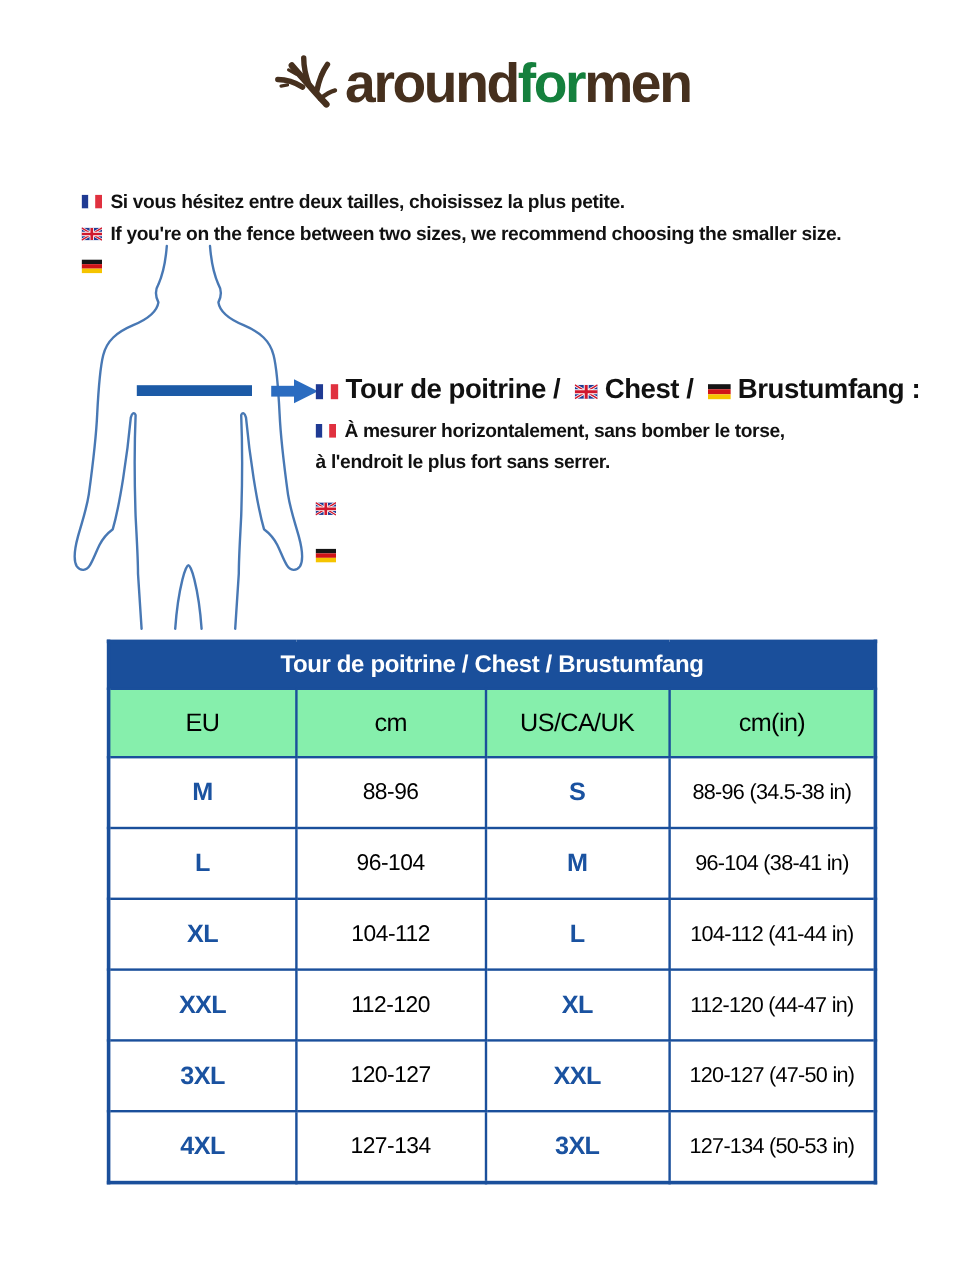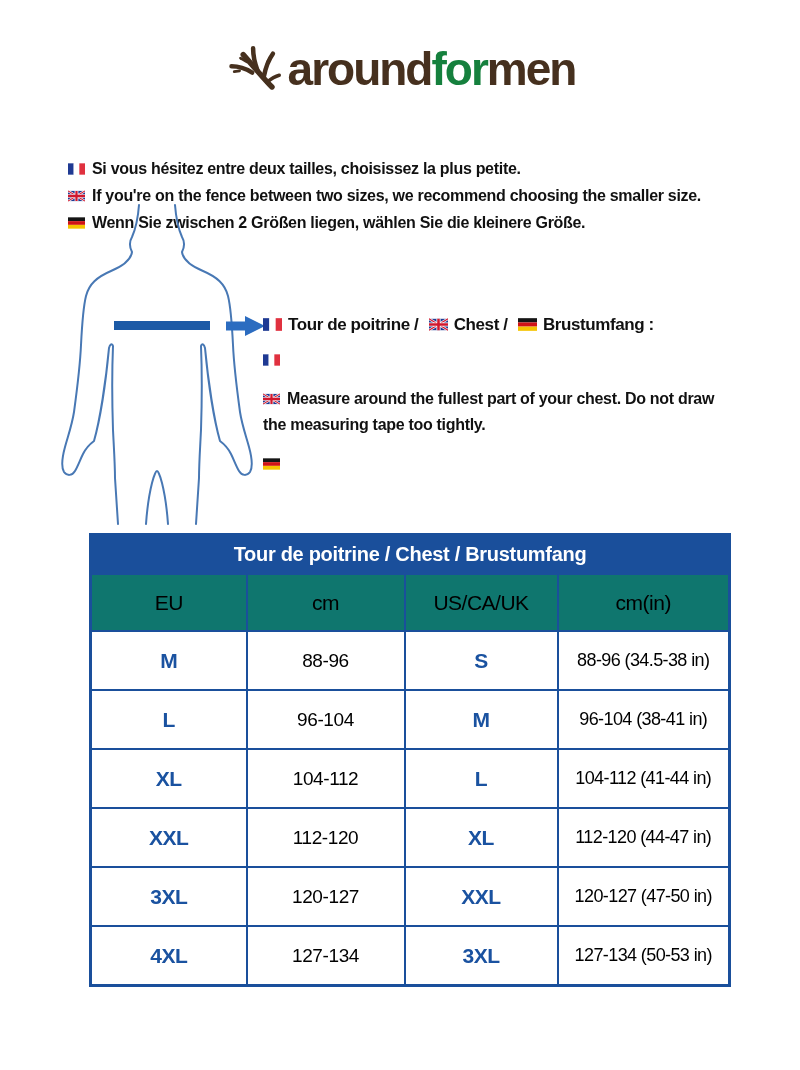--- a/index.html
+++ b/index.html
@@ -18,32 +18,32 @@
 
   
   .flag{display:inline-block;width:17px;height:12px;vertical-align:-1px;margin-right:7px;}
   .flag svg{display:block;width:100%;height:100%;}
 
   
   .figure{position:absolute;left:60px;top:200px;}
 
   
   .measure{position:absolute;left:263px;top:311px;width:505px;}
-  .measure-heading{font-size:17px;font-weight:bold;letter-spacing:-0.4px;line-height:27px;margin:0 0 9px 0;}
+  .measure-heading{font-size:23px;font-weight:bold;letter-spacing:-0.4px;line-height:27px;margin:0 0 9px 0;}
   .measure-heading .flag{width:19px;height:13px;margin:0 6px;}
   .measure-heading .flag:first-child{margin-left:0;}
   .measure-para{font-size:16px;font-weight:bold;letter-spacing:-0.3px;line-height:26px;margin:0 0 13px 0;}
   .measure-para .ptext{white-space:pre-line;}
 
   
   .size-table{position:absolute;left:89px;top:533px;width:639px;border-collapse:collapse;
               table-layout:fixed;border:3px solid #1a4f9b;}
   .size-table th,.size-table td{border:2px solid #1a4f9b;text-align:center;vertical-align:middle;padding:0;}
   .tbl-title{height:37px;background:#1a4f9b;color:#fff;font-size:20px;font-weight:bold;letter-spacing:-0.3px;}
-  .col-head th{height:55px;background:#0f766e;color:#000;font-weight:normal;font-size:21px;letter-spacing:-0.5px;}
+  .col-head th{height:55px;background:#86efac;color:#000;font-weight:normal;font-size:21px;letter-spacing:-0.5px;}
   .size-table tbody td{height:57px;background:#fff;}
   .size-cell{color:#1a52a0;font-weight:bold;font-size:21px;letter-spacing:-0.5px;}
   .num-cell{color:#000;font-size:19px;letter-spacing:-0.4px;}
   .cmin-cell{color:#000;font-size:18px;letter-spacing:-0.6px;}
 </style>
 </head>
 <body>
 
 <div class="page">
 
@@ -78,21 +78,21 @@
             <path d="M0,0 L60,36 M60,0 L0,36" stroke="#d0182e" stroke-width="4"></path>
             <path d="M30,0 V36 M0,18 H60" stroke="#fff" stroke-width="13"></path>
             <path d="M30,0 V36 M0,18 H60" stroke="#d0182e" stroke-width="8"></path>
           </svg></span><span>If you're on the fence between two sizes, we recommend choosing the smaller size.</span>
     </div>
     <div class="advice-line">
       <span class="flag"><svg viewBox="0 0 3 2">
             <rect width="3" height="0.67" fill="#151515"></rect>
             <rect y="0.67" width="3" height="0.66" fill="#d01317"></rect>
             <rect y="1.33" width="3" height="0.67" fill="#f5c400"></rect>
-          </svg></span><span>Wenn Sie zwischen 2 Größen liegen, wählen Sie die kleinere Größe.</span>
+          </svg></span>
     </div>
   </div>
 
   <svg class="figure" width="210" height="325" viewBox="58 200 210 325">
     <g fill="none" stroke="#4878b4" stroke-width="2" stroke-linecap="round" stroke-linejoin="round">
 
       <path d="M137,205 C136,218 134,228 130,237 C127,242 128,248 130,252
                C129,259 121,266 109,271 C95,277 87,284 84,296
                C81,308 80,325 79,345 C78,368 75,390 72,412
                C70,425 66,436 63,447 C60,458 59,467 62,472
@@ -140,31 +140,31 @@
             <rect width="3" height="0.67" fill="#151515"></rect>
             <rect y="0.67" width="3" height="0.66" fill="#d01317"></rect>
             <rect y="1.33" width="3" height="0.67" fill="#f5c400"></rect>
           </svg></span><span>Brustumfang :</span>
     </div>
     <div class="measure-para">
       <span class="flag"><svg viewBox="0 0 3 2">
             <rect width="1" height="2" fill="#1f3a93"></rect>
             <rect x="1" width="1" height="2" fill="#fff"></rect>
             <rect x="2" width="1" height="2" fill="#e0313f"></rect>
-          </svg></span>
+          </svg></span><span class="ptext">À mesurer horizontalement, sans bomber le torse,
+à l'endroit le plus fort sans serrer.</span>
     </div>
     <div class="measure-para">
       <span class="flag"><svg viewBox="0 0 60 36">
             <rect width="60" height="36" fill="#1f3a93"></rect>
             <path d="M0,0 L60,36 M60,0 L0,36" stroke="#fff" stroke-width="8"></path>
             <path d="M0,0 L60,36 M60,0 L0,36" stroke="#d0182e" stroke-width="4"></path>
             <path d="M30,0 V36 M0,18 H60" stroke="#fff" stroke-width="13"></path>
             <path d="M30,0 V36 M0,18 H60" stroke="#d0182e" stroke-width="8"></path>
-          </svg></span><span class="ptext">Measure around the fullest part of your chest. Do not draw
-the measuring tape too tightly.</span>
+          </svg></span>
     </div>
     <div class="measure-para">
       <span class="flag"><svg viewBox="0 0 3 2">
             <rect width="3" height="0.67" fill="#151515"></rect>
             <rect y="0.67" width="3" height="0.66" fill="#d01317"></rect>
             <rect y="1.33" width="3" height="0.67" fill="#f5c400"></rect>
           </svg></span>
     </div>
   </div>
 

